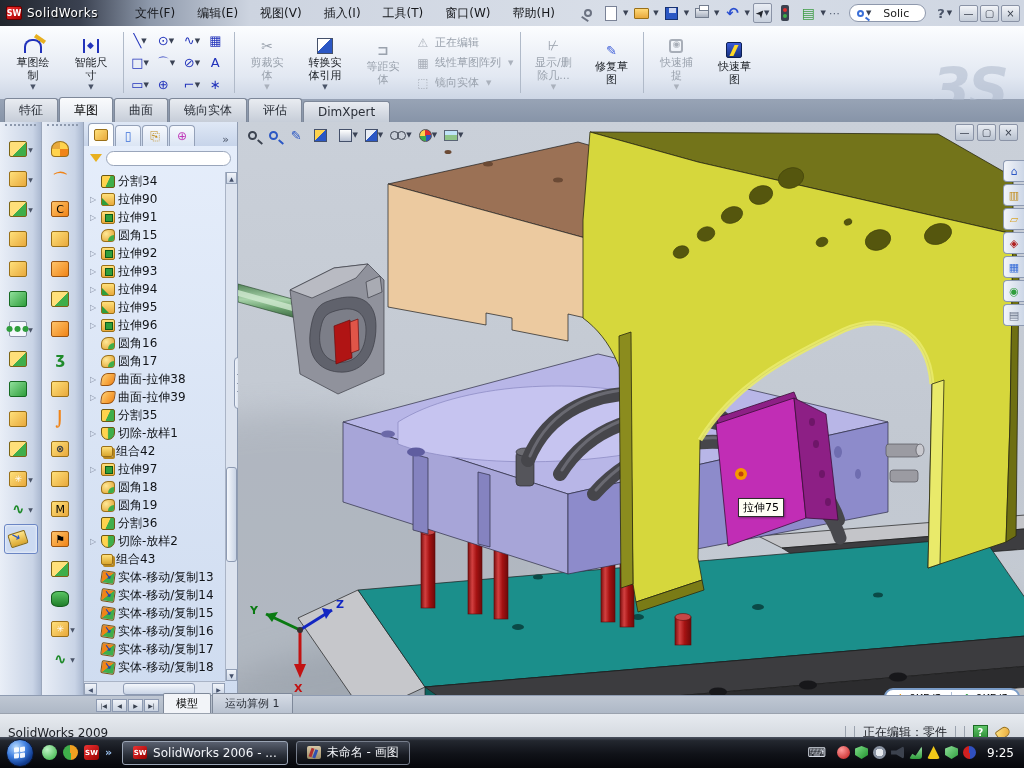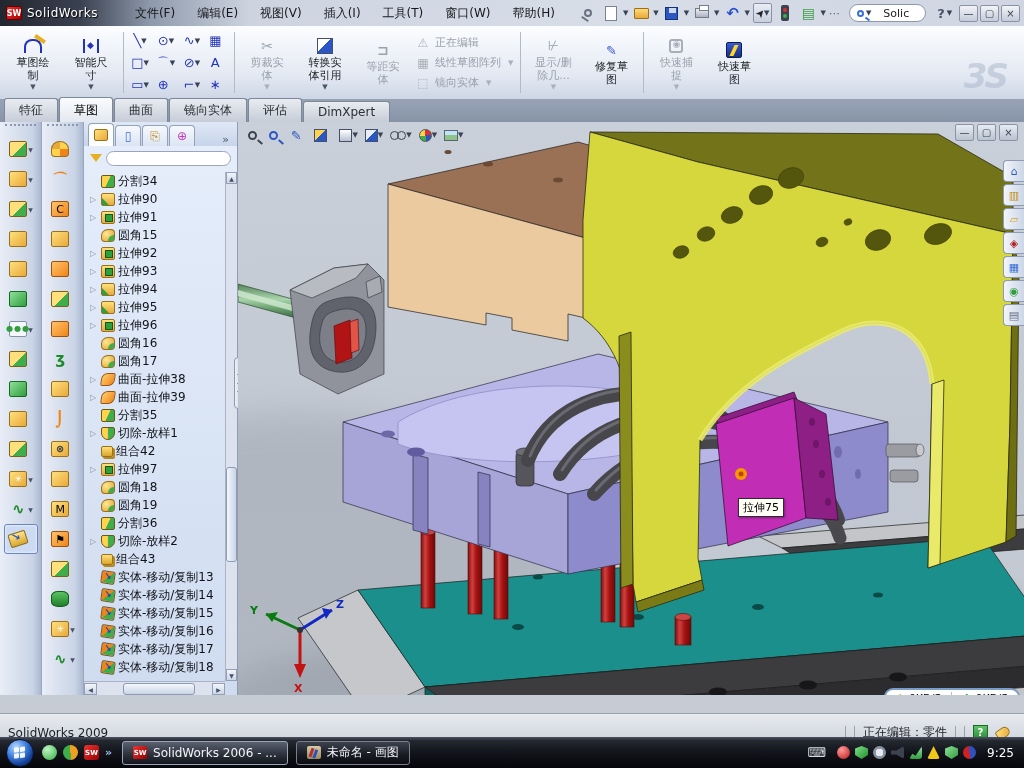--- a/index.html
+++ b/index.html
@@ -67,21 +67,21 @@
   .stack-row { display:flex; align-items:center; gap:5px; height:18px; }
   .stack-row .sicon { width:14px; color:#a8aeb8; font-size:12px; text-align:center; }
   .stack-row .slabel { font-size:11px; color:#9aa2ad; }
   .stack-row .sdd { font-size:7px; color:#aab1bc; margin-left:2px; }
   .rapid-icon { width:16px; height:16px; background:linear-gradient(#3a5bd8,#16307e); border:1px solid #0d1f52; border-radius:2px; position:relative; }
   .rapid-icon::after { content:""; position:absolute; left:5px; top:2px; width:4px; height:11px; background:#ffd928; transform:skewX(-25deg); }
   .repair-icon { color:#3a5bd8; font-size:13px; }
   .dspdel-icon { color:#9aa2ad; font-size:13px; }
   .snap-icon { width:14px; height:14px; border:2px solid #a8aeb8; border-radius:3px; position:relative; }
   .snap-icon::after { content:"◉"; position:absolute; left:1px; top:-2px; color:#a8aeb8; font-size:9px; }
-  .brand-3s { position:absolute; right:18px; top:30px; font-size:34px; font-style:italic; color:#aeb9cc; opacity:.55; font-weight:bold; letter-spacing:-3px; }
+  .brand-3s { position:absolute; right:18px; top:30px; font-size:57px; font-style:italic; color:#aeb9cc; opacity:.55; font-weight:bold; letter-spacing:-3px; }
 
   
   .tabrow { position:absolute; left:0; top:100px; width:1024px; height:22px; background:linear-gradient(#97a3b5,#8794a8); display:flex; align-items:flex-end; padding-left:4px; }
   .ctab { padding:3px 14px 3px; margin-right:1px; background:linear-gradient(#e9ecf1,#c6cdd8); border:1px solid #7e8899; border-bottom:none;
     border-radius:3px 3px 0 0; font-size:12px; color:#2a2f38; }
   .ctab.active { background:linear-gradient(#fafbfd,#e4e9f0); color:#000; padding-top:4px; }
 
   
   .workarea { position:absolute; left:0; top:122px; width:1024px; height:573px; }
   .toolstrip { position:absolute; top:0; width:42px; height:100%; background:linear-gradient(90deg,#e9eef7,#c9d4e6 80%,#aab8d0); border-right:1px solid #9aa6bb; padding-top:2px; }
@@ -1019,20 +1019,31 @@
             <span>0KB/S</span>
           </span>
         <span class="seg">
             <span class="arr-up">↑</span>
             <span>0KB/S</span>
           </span>
       </div>
     </div>
   </div>
 
+  <div class="doctabs">
+    <div class="nav-btns">
+
+    <span class="nav-btn">|◀</span>
+        <span class="nav-btn">◀</span>
+        <span class="nav-btn">▶</span>
+        <span class="nav-btn">▶|</span>
+      </div>
+    <span class="dtab active">模型</span>
+    <span class="dtab">运动算例 1</span>
+  </div>
 
   <div class="statusbar">
     <span>SolidWorks 2009</span>
     <div class="sb-right">
       <span class="sb-sep"></span>
       <span class="sb-sep"></span>
       <span>正在编辑：零件</span>
       <span class="sb-sep"></span>
       <span class="sb-sep"></span>
       <span class="sb-q">?</span>

